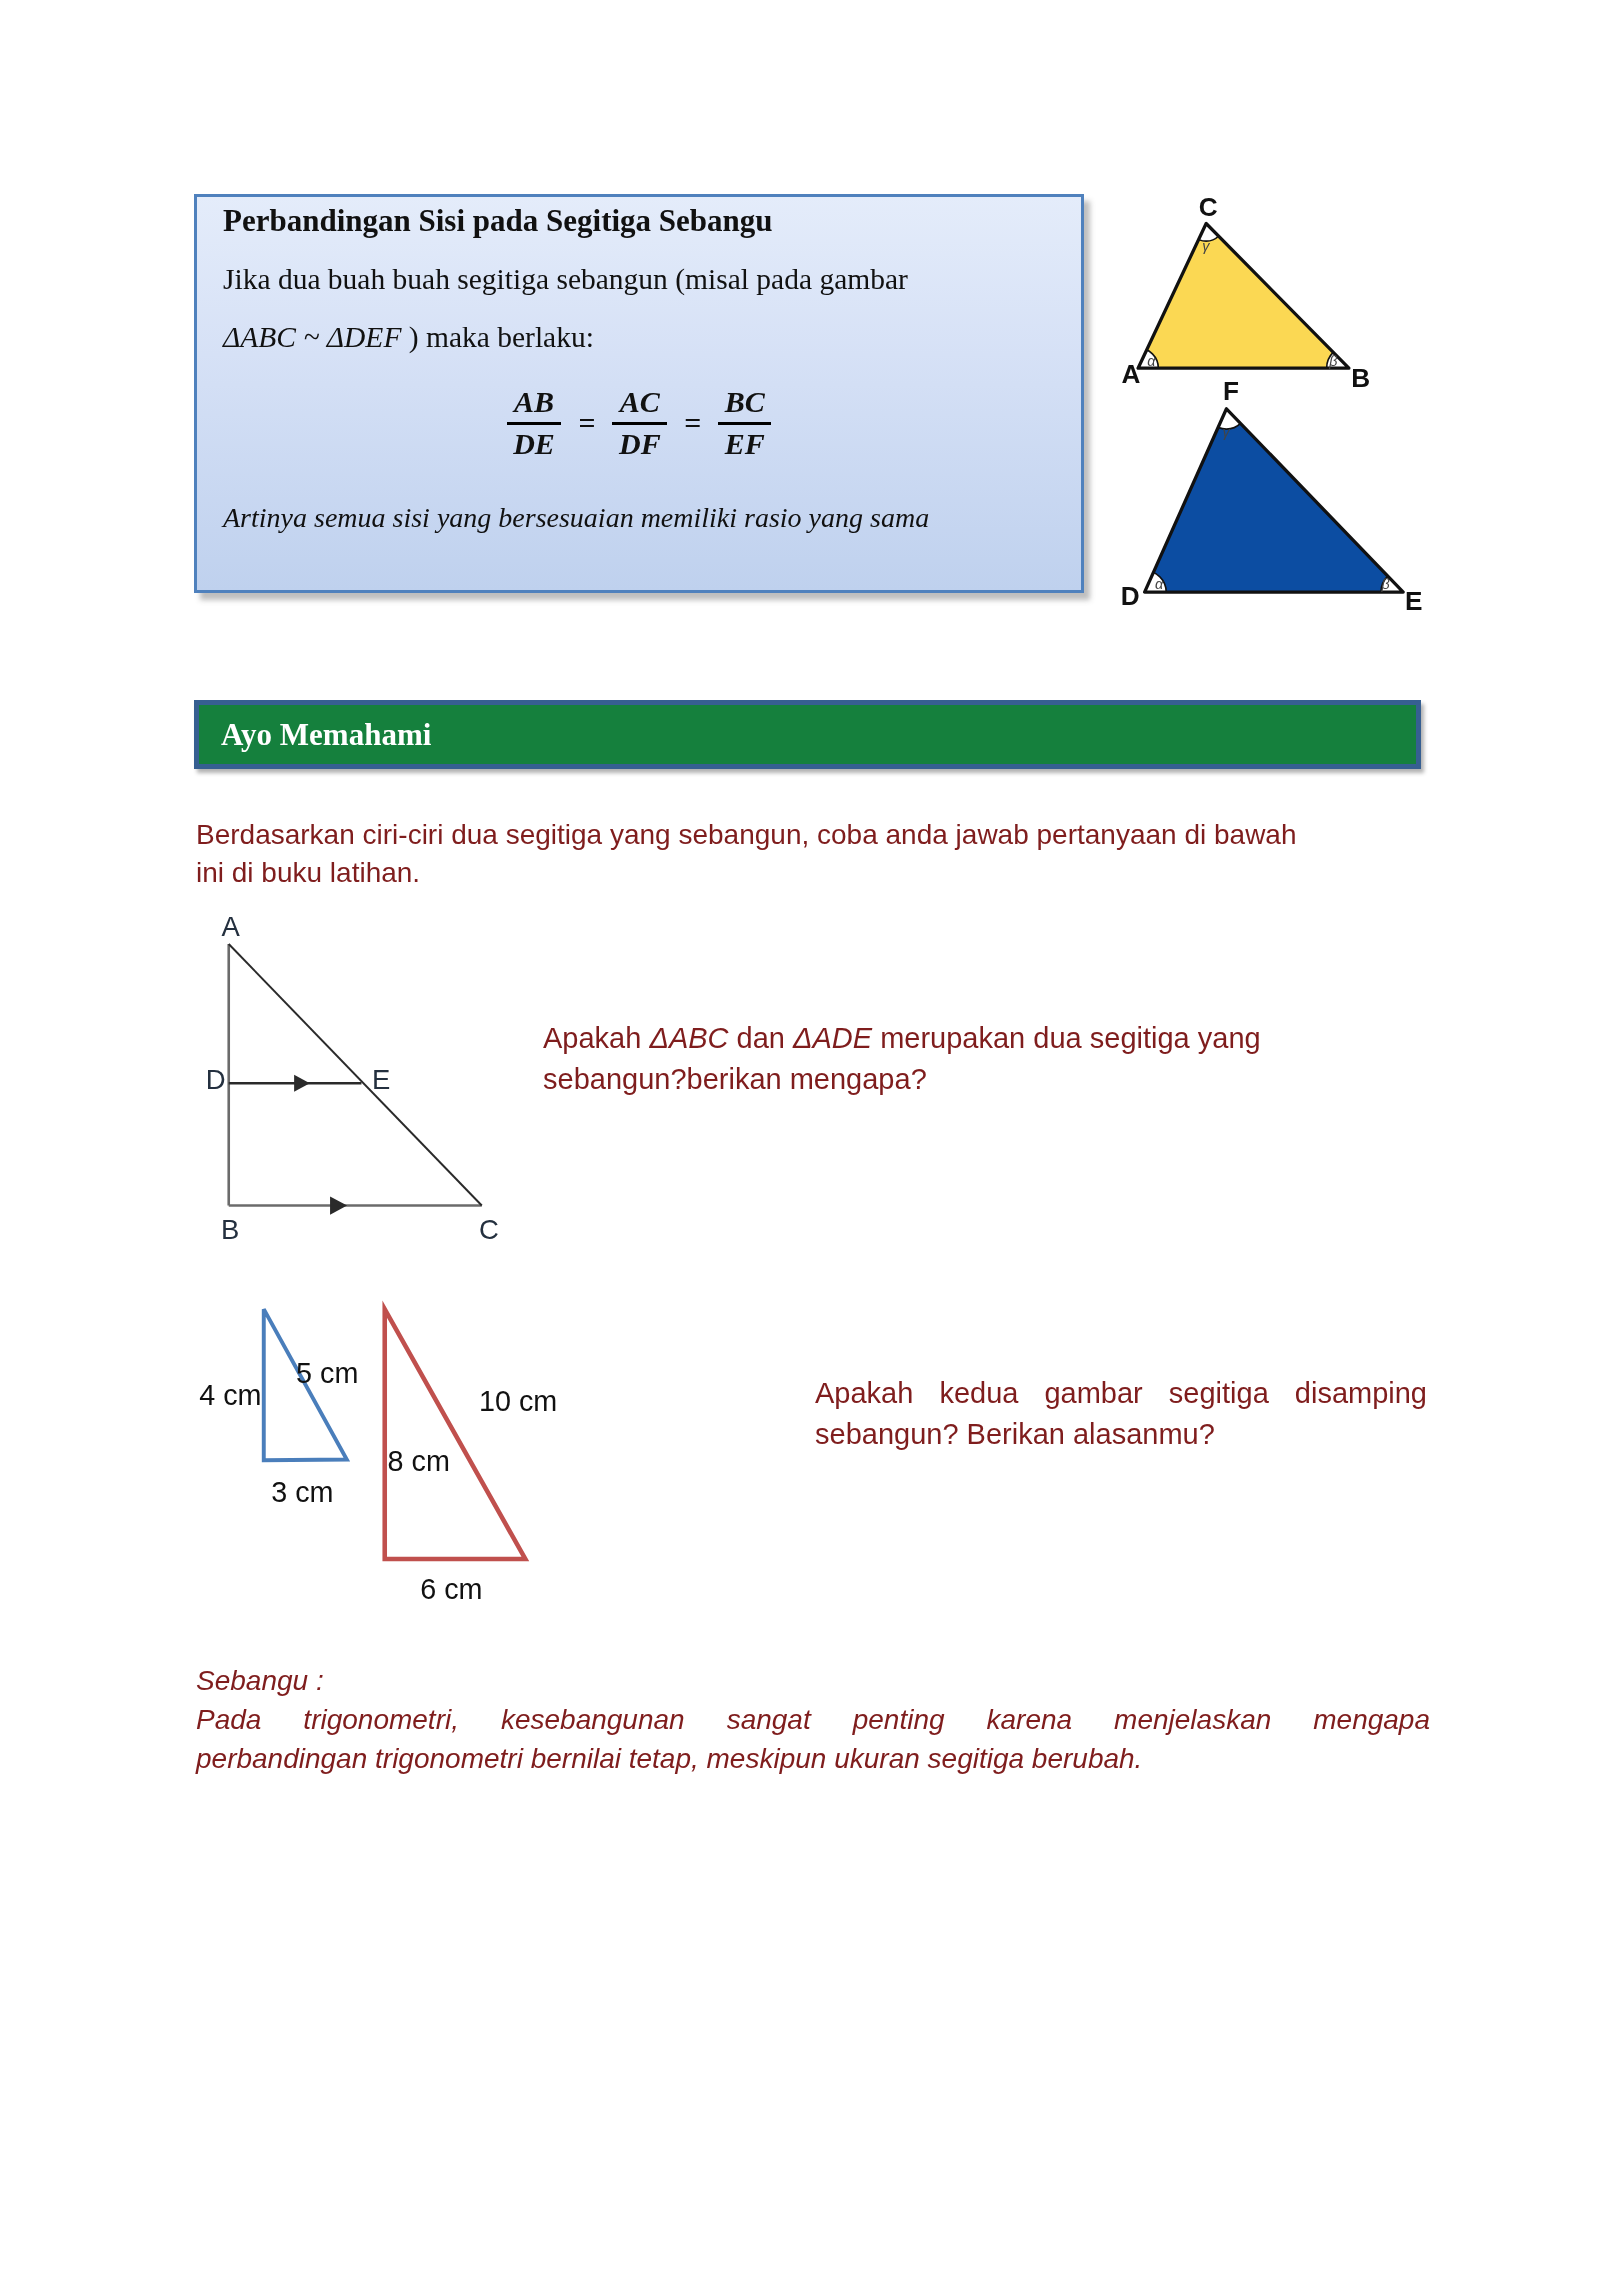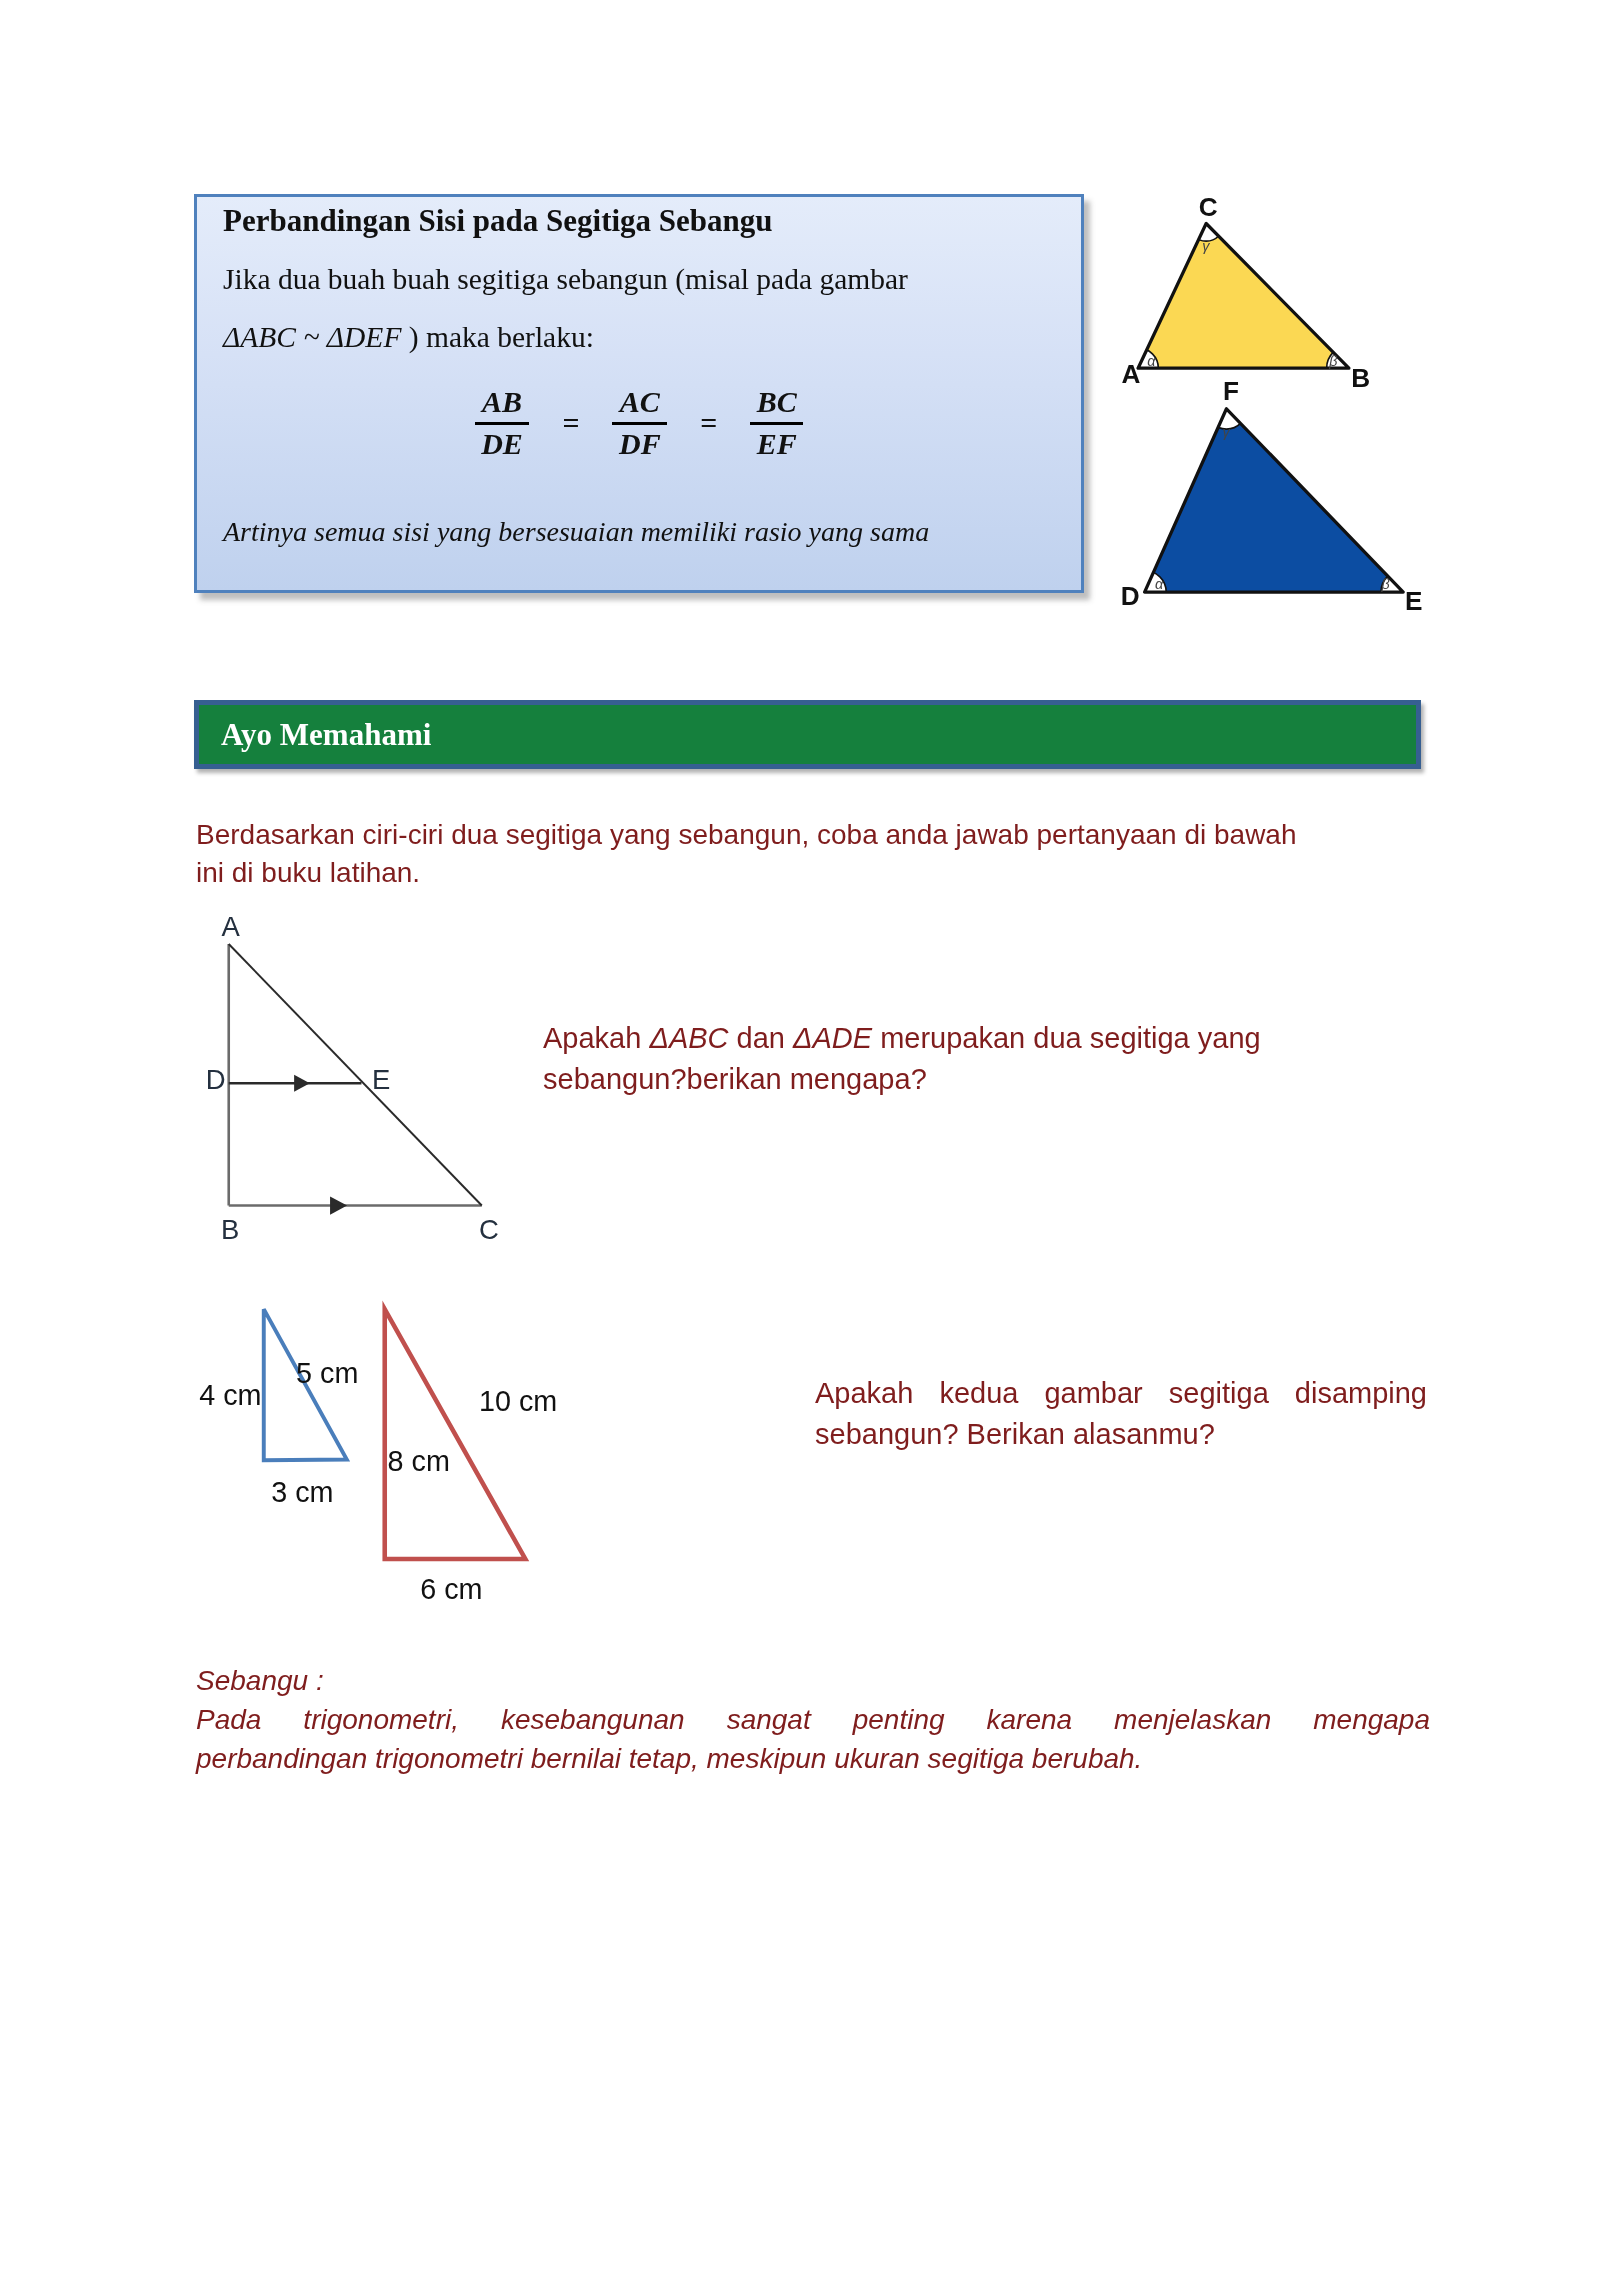--- a/index.html
+++ b/index.html
@@ -9,26 +9,26 @@
   
   .info-box{position:absolute;left:194px;top:194px;width:890px;height:399px;box-sizing:border-box;
             border:3.3px solid #4f81bd;
             background:linear-gradient(180deg,#e4ecfa 0%,#d6e1f6 40%,#bfd1ee 100%);
             box-shadow:5.9px 6.5px 5.2px rgba(110,110,110,0.45);
             padding:5px 26px;}
   .info-title{font-size:31px;font-weight:bold;line-height:38px;}
   .info-line{font-size:29.5px;line-height:37px;margin-top:21px;}
   .math-it{font-style:italic;}
   .formula-row{display:flex;justify-content:center;align-items:center;margin-top:29px;
-               font-weight:bold;font-style:italic;font-size:30px;gap:16px;}
+               font-weight:bold;font-style:italic;font-size:30px;}
   .frac{display:inline-block;text-align:center;}
   .frac .num{display:block;padding:0 6.5px 2.6px 6.5px;border-bottom:3.3px solid #000;line-height:34px;}
   .frac .den{display:block;padding:2.6px 6.5px 0 6.5px;line-height:34px;}
   .eq{margin:0 17px;font-style:normal;}
-  .info-footer{font-style:italic;font-size:28px;margin-top:54px;line-height:34px;}
+  .info-footer{font-style:italic;font-size:28px;margin-top:40px;line-height:34px;}
 
   
   .banner{position:absolute;left:194px;top:700px;width:1227px;height:69px;box-sizing:border-box;
           background:#15803d;border:5.2px solid #365f91;display:flex;align-items:center;
           box-shadow:2.6px 3.9px 3.9px rgba(0,0,0,0.30);}
   .banner-label{color:#ffffff;font-weight:bold;font-size:31px;padding-left:22px;}
   .para{position:absolute;font-family:"Liberation Sans", sans-serif;font-size:28px;line-height:38px;color:#7f1d1d;}
   #intro{left:196px;top:816px;width:1244px;}
   #question1{left:543px;top:1018px;width:785px;font-size:29px;line-height:41px;}
   #question2{left:815px;top:1373px;width:612px;font-size:29px;line-height:41px;}

